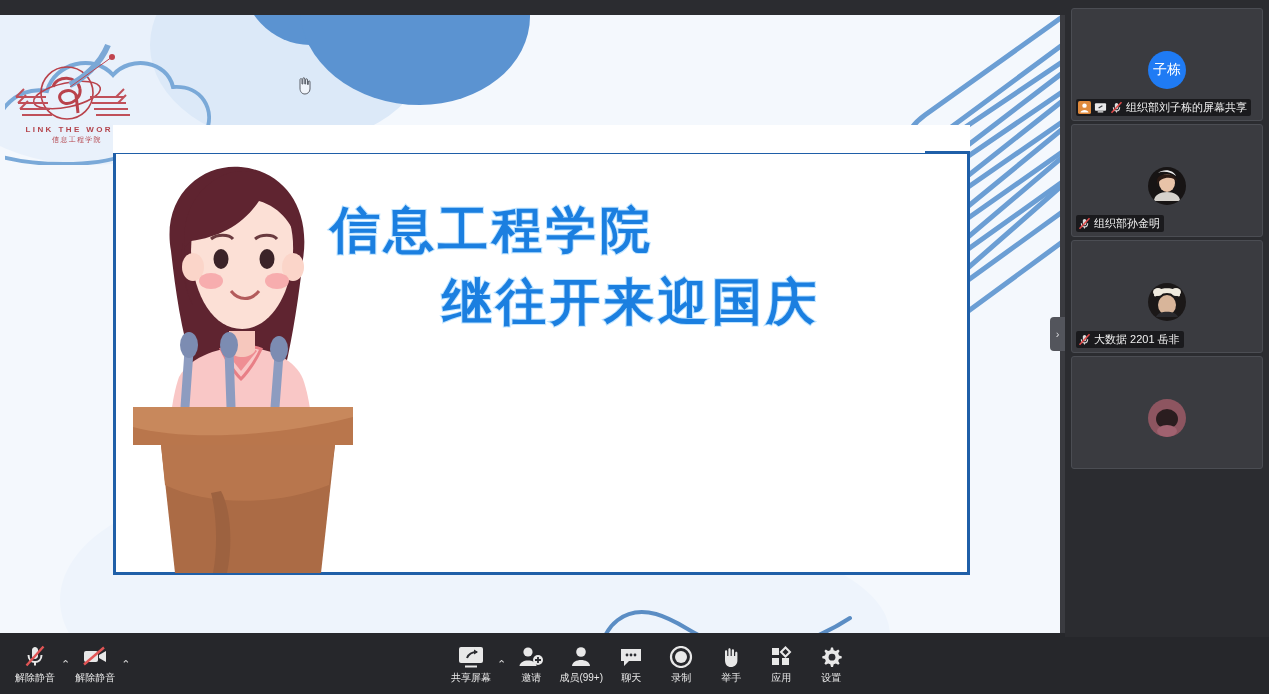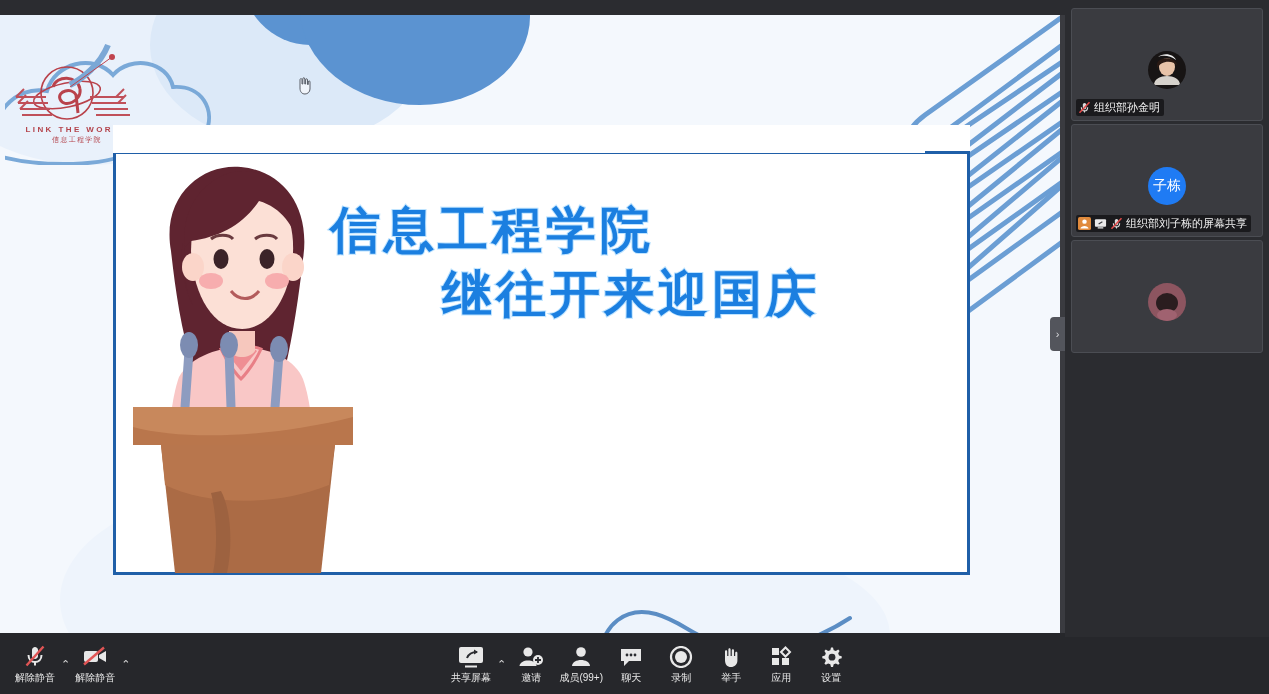--- a/index.html
+++ b/index.html
@@ -50,21 +50,21 @@
 
   .title-wrap{position:absolute;left:330px;top:190px;width:620px;}
   .tline{
     font-family:"DejaVu Sans","Liberation Sans",sans-serif;
     font-weight:bold;color:#1b7fe0;font-size:50px;line-height:1.0;
     letter-spacing:4px;
     -webkit-text-stroke:2px #bfe4ff;
     paint-order:stroke fill;
   }
   .tline.l1{margin-left:0;}
-  .tline.l2{margin-left:112px;margin-top:14px;}
+  .tline.l2{margin-left:112px;margin-top:22px;}
   .subtitle{position:absolute;left:614px;top:380px;font-size:22px;color:#3b3b3b;
             font-family:"DejaVu Sans","Liberation Sans",sans-serif;letter-spacing:1px;}
 
   
   .speaker{position:absolute;left:125px;top:140px;width:230px;height:420px;}
 
   
   .collapse{position:absolute;left:1050px;top:317px;width:15px;height:34px;
             background:#53555c;border-radius:4px 0 0 4px;color:#d8d9dc;font-size:11px;
             display:flex;align-items:center;justify-content:center;}
@@ -233,68 +233,90 @@
     </svg>
   </div>
 
   <div class="scrollstrip"></div>
   <div class="collapse">›</div>
 
   <div class="rail">
 
     <div class="tile">
       <div class="av">
+        <div class="avtxt">子栋</div>
+      </div>
+      <div class="namebar">
+        <svg class="mini" viewBox="0 0 14 14">
+          <rect width="14" height="14" rx="2" fill="#e08a3c"></rect>
+          <circle cx="7" cy="5" r="2.4" fill="#fff"></circle>
+          <path d="M2.6,12.5 C3.2,8.8 10.8,8.8 11.4,12.5 Z" fill="#fff"></path>
+        </svg>
+        <svg class="mini" viewBox="0 0 14 14">
+          <rect x="1" y="2.5" width="12" height="8" rx="1" fill="#e9e9e9"></rect>
+          <path d="M4,11.8 L10,11.8" stroke="#e9e9e9" stroke-width="1.4"></path>
+          <path d="M5,7.5 L9,5" stroke="#3a3b40" stroke-width="1.3"></path>
+        </svg>
+        <svg class="mini" viewBox="0 0 14 14">
+          <path d="M7,2.2 C8.1,2.2 8.9,3 8.9,4 L8.9,7 C8.9,8.1 8.1,8.9 7,8.9
+                   C6,8.9 5.2,8.1 5.2,7 L5.2,4 C5.2,3 6,2.2 7,2.2 Z" fill="#dcdcdc"></path>
+          <path d="M3.6,6.6 C3.6,9.2 5.1,10.6 7,10.6 C8.9,10.6 10.4,9.2 10.4,6.6" stroke="#dcdcdc" stroke-width="1.2" fill="none"></path>
+          <path d="M7,10.6 L7,12.4" stroke="#dcdcdc" stroke-width="1.2"></path>
+          <path d="M1.6,12.6 L12.4,1.4" stroke="#e04a4a" stroke-width="1.7"></path>
+        </svg>
+        <span class="nm">组织部刘子栋的屏幕共享</span>
+      </div>
+    </div>
+
+    <div class="tile">
+      <div class="av">
         <svg viewBox="0 0 38 38">
           <rect width="38" height="38" fill="#171414"></rect>
           <path d="M6,34 C6,22 32,22 32,34 Z" fill="#d6d2cc"></path>
           <ellipse cx="19" cy="16" rx="8" ry="9" fill="#e8c3a8"></ellipse>
           <path d="M9,14 C9,5 29,5 29,15 C26,9 12,9 9,18 Z" fill="#2a1a14"></path>
           <path d="M10,6 C16,1 26,3 28,9 C22,4 14,4 10,6 Z" fill="#efefef"></path>
         </svg>
       </div>
       <div class="namebar">
         <svg class="mini" viewBox="0 0 14 14">
           <path d="M7,2.2 C8.1,2.2 8.9,3 8.9,4 L8.9,7 C8.9,8.1 8.1,8.9 7,8.9
                    C6,8.9 5.2,8.1 5.2,7 L5.2,4 C5.2,3 6,2.2 7,2.2 Z" fill="#dcdcdc"></path>
           <path d="M3.6,6.6 C3.6,9.2 5.1,10.6 7,10.6 C8.9,10.6 10.4,9.2 10.4,6.6" stroke="#dcdcdc" stroke-width="1.2" fill="none"></path>
           <path d="M7,10.6 L7,12.4" stroke="#dcdcdc" stroke-width="1.2"></path>
           <path d="M1.6,12.6 L12.4,1.4" stroke="#e04a4a" stroke-width="1.7"></path>
         </svg>
         <span class="nm">组织部孙金明</span>
       </div>
     </div>
 
+
+
     <div class="tile">
       <div class="av">
-        <div class="avtxt">子栋</div>
+        <svg viewBox="0 0 38 38">
+          <rect width="38" height="38" fill="#1b1818"></rect>
+          <ellipse cx="19" cy="22" rx="9" ry="10" fill="#d8b59a"></ellipse>
+          <path d="M6,12 C6,3 32,3 32,12 C32,16 26,10 19,10 C12,10 6,16 6,12 Z" fill="#efeade"></path>
+          <ellipse cx="10" cy="9" rx="5" ry="4" fill="#efeade"></ellipse>
+          <ellipse cx="28" cy="9" rx="5" ry="4" fill="#efeade"></ellipse>
+          <path d="M8,34 C10,27 28,27 30,34 Z" fill="#2a2a2e"></path>
+        </svg>
       </div>
       <div class="namebar">
-        <svg class="mini" viewBox="0 0 14 14">
-          <rect width="14" height="14" rx="2" fill="#e08a3c"></rect>
-          <circle cx="7" cy="5" r="2.4" fill="#fff"></circle>
-          <path d="M2.6,12.5 C3.2,8.8 10.8,8.8 11.4,12.5 Z" fill="#fff"></path>
-        </svg>
-        <svg class="mini" viewBox="0 0 14 14">
-          <rect x="1" y="2.5" width="12" height="8" rx="1" fill="#e9e9e9"></rect>
-          <path d="M4,11.8 L10,11.8" stroke="#e9e9e9" stroke-width="1.4"></path>
-          <path d="M5,7.5 L9,5" stroke="#3a3b40" stroke-width="1.3"></path>
-        </svg>
         <svg class="mini" viewBox="0 0 14 14">
           <path d="M7,2.2 C8.1,2.2 8.9,3 8.9,4 L8.9,7 C8.9,8.1 8.1,8.9 7,8.9
                    C6,8.9 5.2,8.1 5.2,7 L5.2,4 C5.2,3 6,2.2 7,2.2 Z" fill="#dcdcdc"></path>
           <path d="M3.6,6.6 C3.6,9.2 5.1,10.6 7,10.6 C8.9,10.6 10.4,9.2 10.4,6.6" stroke="#dcdcdc" stroke-width="1.2" fill="none"></path>
           <path d="M7,10.6 L7,12.4" stroke="#dcdcdc" stroke-width="1.2"></path>
           <path d="M1.6,12.6 L12.4,1.4" stroke="#e04a4a" stroke-width="1.7"></path>
         </svg>
-        <span class="nm">组织部刘子栋的屏幕共享</span>
-      </div>
-    </div>
-
-
-
+        <span class="nm">大数据 2201 岳非</span>
+      </div>
+    </div>
 
     <div class="tile">
       <div class="av">
         <svg viewBox="0 0 38 38">
           <rect width="38" height="38" fill="#8d5560"></rect>
           <ellipse cx="19" cy="20" rx="11" ry="10" fill="#2a1d1f"></ellipse>
           <ellipse cx="19" cy="32" rx="10" ry="6" fill="#a06270"></ellipse>
         </svg>
       </div>
     </div>

